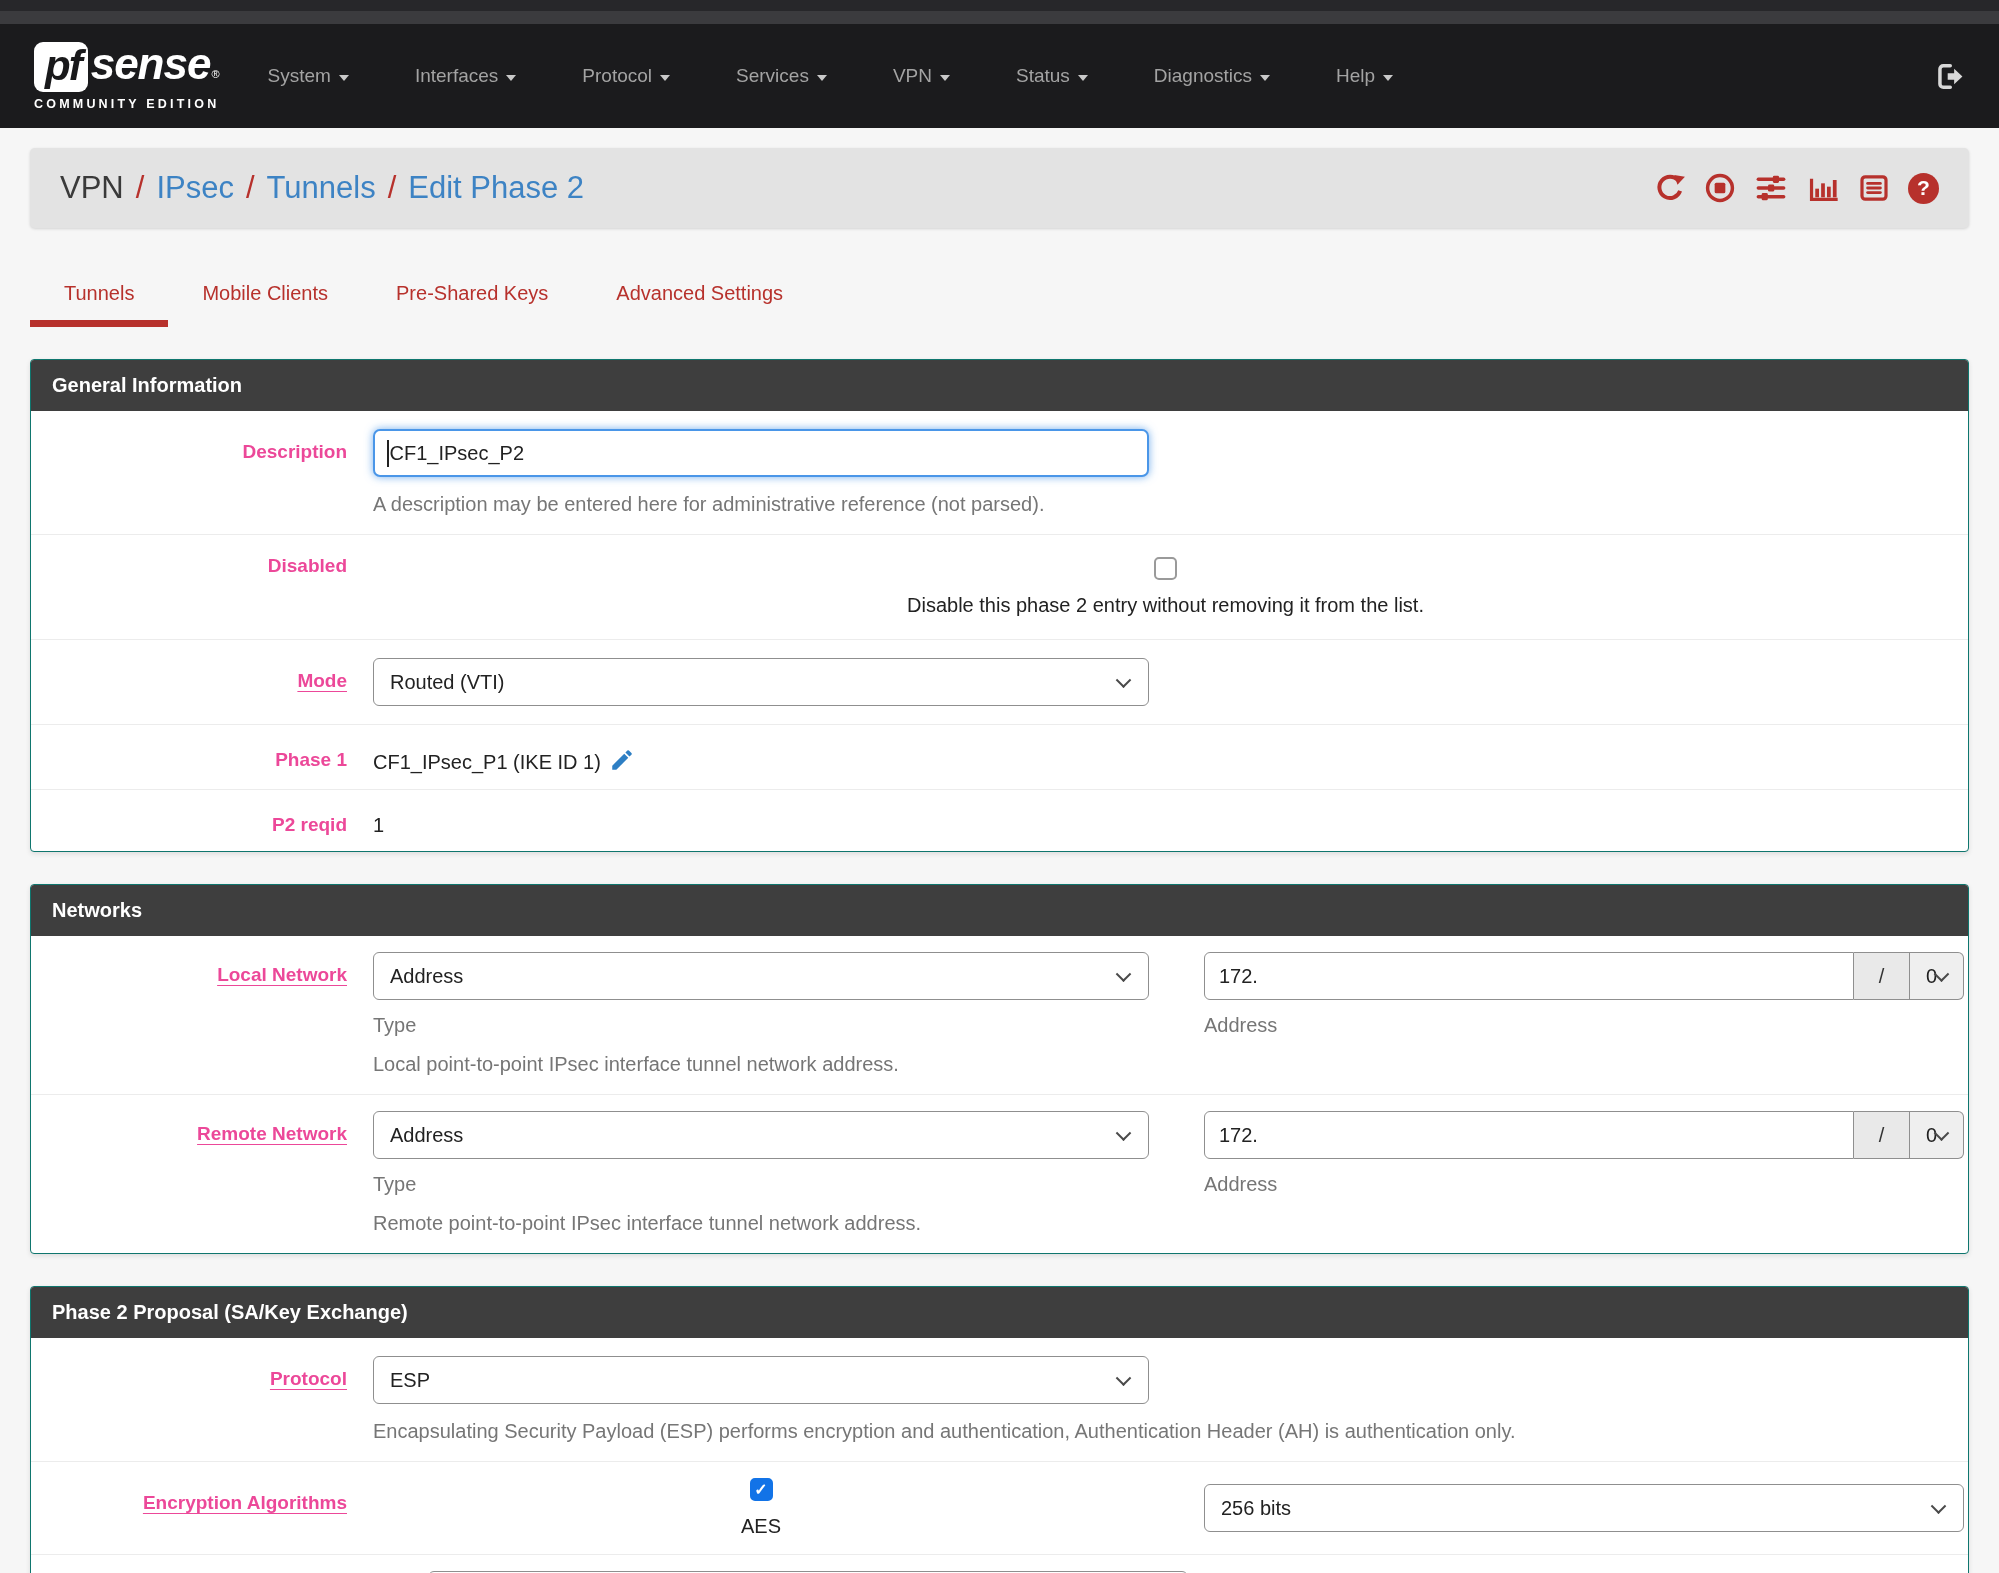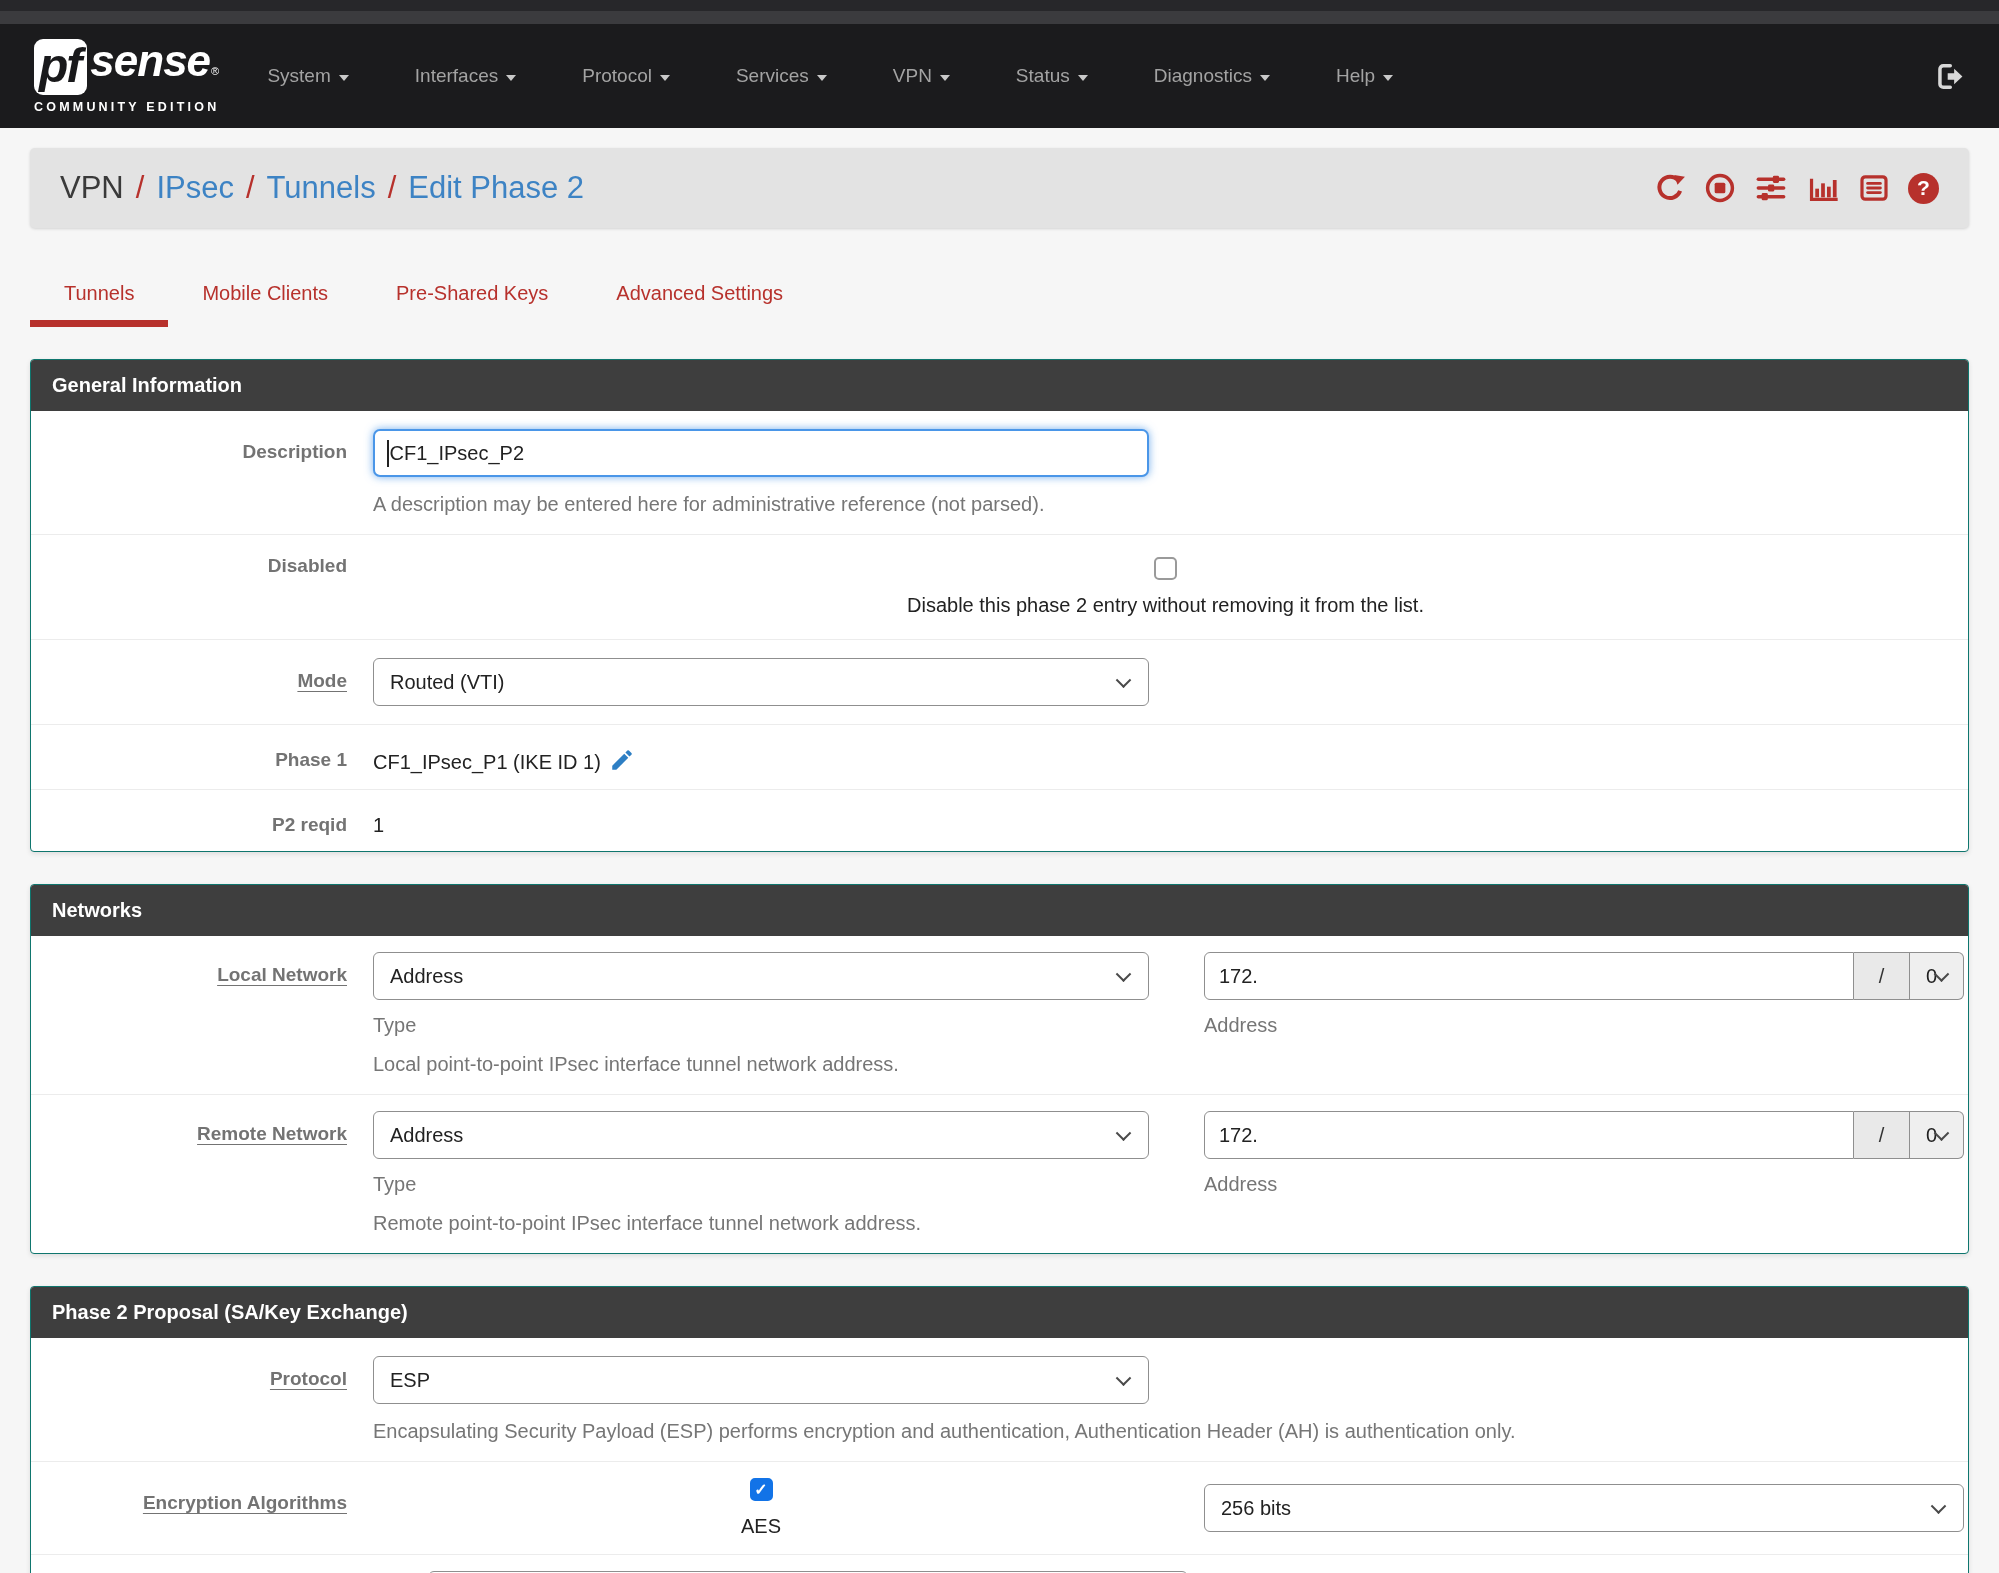--- a/index.html
+++ b/index.html
@@ -16,22 +16,22 @@
 
   
   .navbar {
     height:104px; background:#1b1b1d;
     display:flex; align-items:center;
     padding:0 34px;
   }
   .brand { display:flex; flex-direction:column; cursor:pointer; }
   .brand-row { display:flex; align-items:flex-start; }
   .pf-box {
-    background:#fff; border-radius:9px; padding:3px 7px 5px 5px;
-    font-style:italic; font-weight:bold; font-size:48px; line-height:1;
+    background:#fff; border-radius:9px; padding:3px 7px 5px 11px;
+    font-style:italic; font-weight:bold; font-size:42px; line-height:1;
     color:#19191b; letter-spacing:-2px;
   }
   .sense {
     color:#fff; font-weight:bold; font-style:italic; font-size:44px;
     line-height:1; letter-spacing:-1px; margin-left:3px;
   }
   .reg { color:#fff; font-size:11px; margin-top:26px; margin-left:1px; }
   .tagline {
     color:#fff; font-size:12.5px; font-weight:bold;
     letter-spacing:3.2px; margin-top:5px;
@@ -86,21 +86,21 @@
     box-shadow:0 2px 5px rgba(0,0,0,.10);
   }
   .panel-header {
     background:#3e3e3e; color:#fff; font-weight:bold; font-size:20px;
     padding:14px 21px; border-radius:3px 3px 0 0;
   }
   .form-row { display:flex; border-bottom:1px solid #ececec; }
   .form-row:last-child { border-bottom:none; }
   .form-label {
     width:342px; flex:none; text-align:right; padding:30px 26px 0 0;
-    font-weight:bold; font-size:19px; color:#737373;
+    font-weight:bold; font-size:19px; color:#ec4899;
   }
   .lbl-underline span { text-decoration:underline; text-underline-offset:4px; }
   .form-content { flex:1; padding:18px 10px 18px 0; }
 
   
   .sel {
     width:776px; height:48px; border:1px solid #8f8f8f; border-radius:6px;
     background:#fff; display:flex; align-items:center; padding:0 40px 0 16px;
     font-size:20px; color:#222; position:relative; cursor:pointer;
   }

